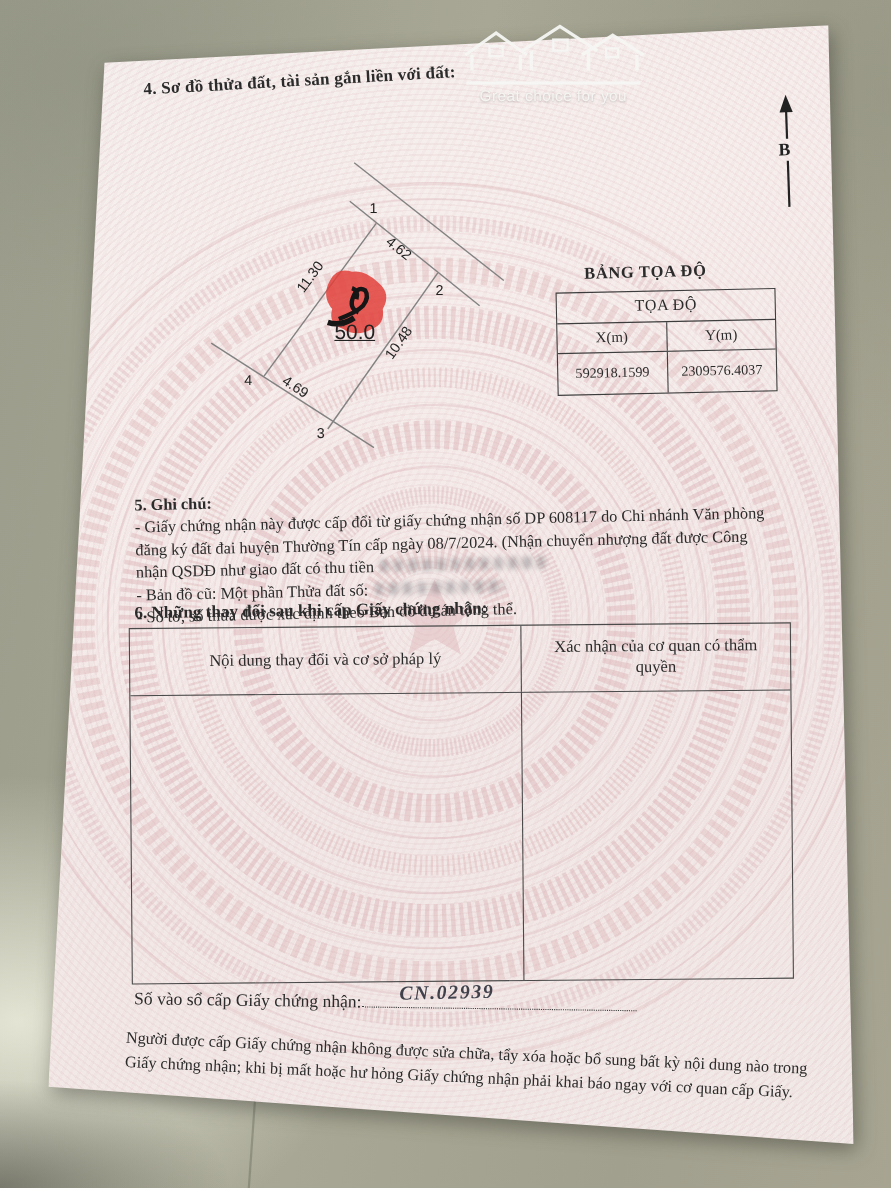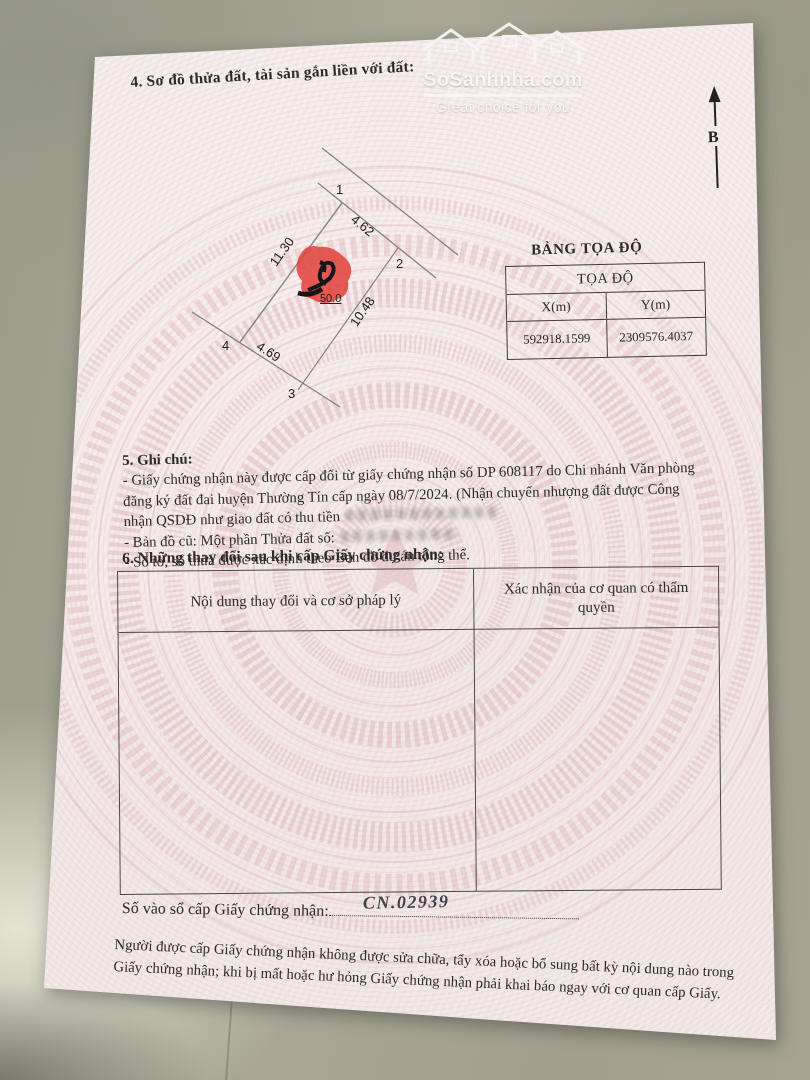--- a/index.html
+++ b/index.html
@@ -124,21 +124,21 @@
           </g>
         </svg>
         <span class="dg-label" style="left:156px;top:42px;">1</span>
         <span class="dg-label" style="left:216px;top:116px;">2</span>
         <span class="dg-label" style="left:108px;top:246px;">3</span>
         <span class="dg-label" style="left:42px;top:198px;">4</span>
         <span class="dg-label" style="left:170px;top:78px;transform:rotate(39deg);">4.62</span>
         <span class="dg-label" style="left:86px;top:104px;transform:rotate(-54deg);">11.30</span>
         <span class="dg-label" style="left:166px;top:164px;transform:rotate(-55deg);">10.48</span>
         <span class="dg-label" style="left:76px;top:204px;transform:rotate(33deg);">4.69</span>
-        <span class="dg-label" style="left:140px;top:152px;font-size:11px;text-decoration:underline;">50.0</span>
+        <span class="dg-label" style="left:124px;top:152px;font-size:19px;text-decoration:underline;">50.0</span>
       </div>
 
       <div class="north">
         <svg width="40" height="112" viewBox="0 0 40 112">
           <polygon points="18,2 12,18 24,18" fill="#222"></polygon>
           <line x1="18" y1="14" x2="18" y2="42" stroke="#222" stroke-width="2"></line>
           <line x1="18" y1="62" x2="18" y2="104" stroke="#222" stroke-width="2"></line>
         </svg>
         <span class="north-label">B</span>
       </div>
@@ -195,18 +195,17 @@
         <path d="M12,30 L12,44 M56,30 L56,44"></path>
         <path d="M58,26 L92,4 L126,26"></path>
         <path d="M66,26 L66,44 M118,26 L118,44"></path>
         <path d="M112,30 L140,12 L168,30"></path>
         <path d="M118,30 L118,44 M162,30 L162,44"></path>
         <rect x="28" y="22" width="12" height="9" stroke-width="2.2"></rect>
         <rect x="86" y="16" width="13" height="10" stroke-width="2.2"></rect>
         <rect x="134" y="24" width="11" height="8" stroke-width="2.2"></rect>
       </g>
     </svg>
-    <div class="logo-brand">SoSanhnha.com</div>
     <div class="logo-rule"></div>
     <div class="logo-tag">Great choice for you</div>
   </div>
 
 </div>
 
 </body></html>

